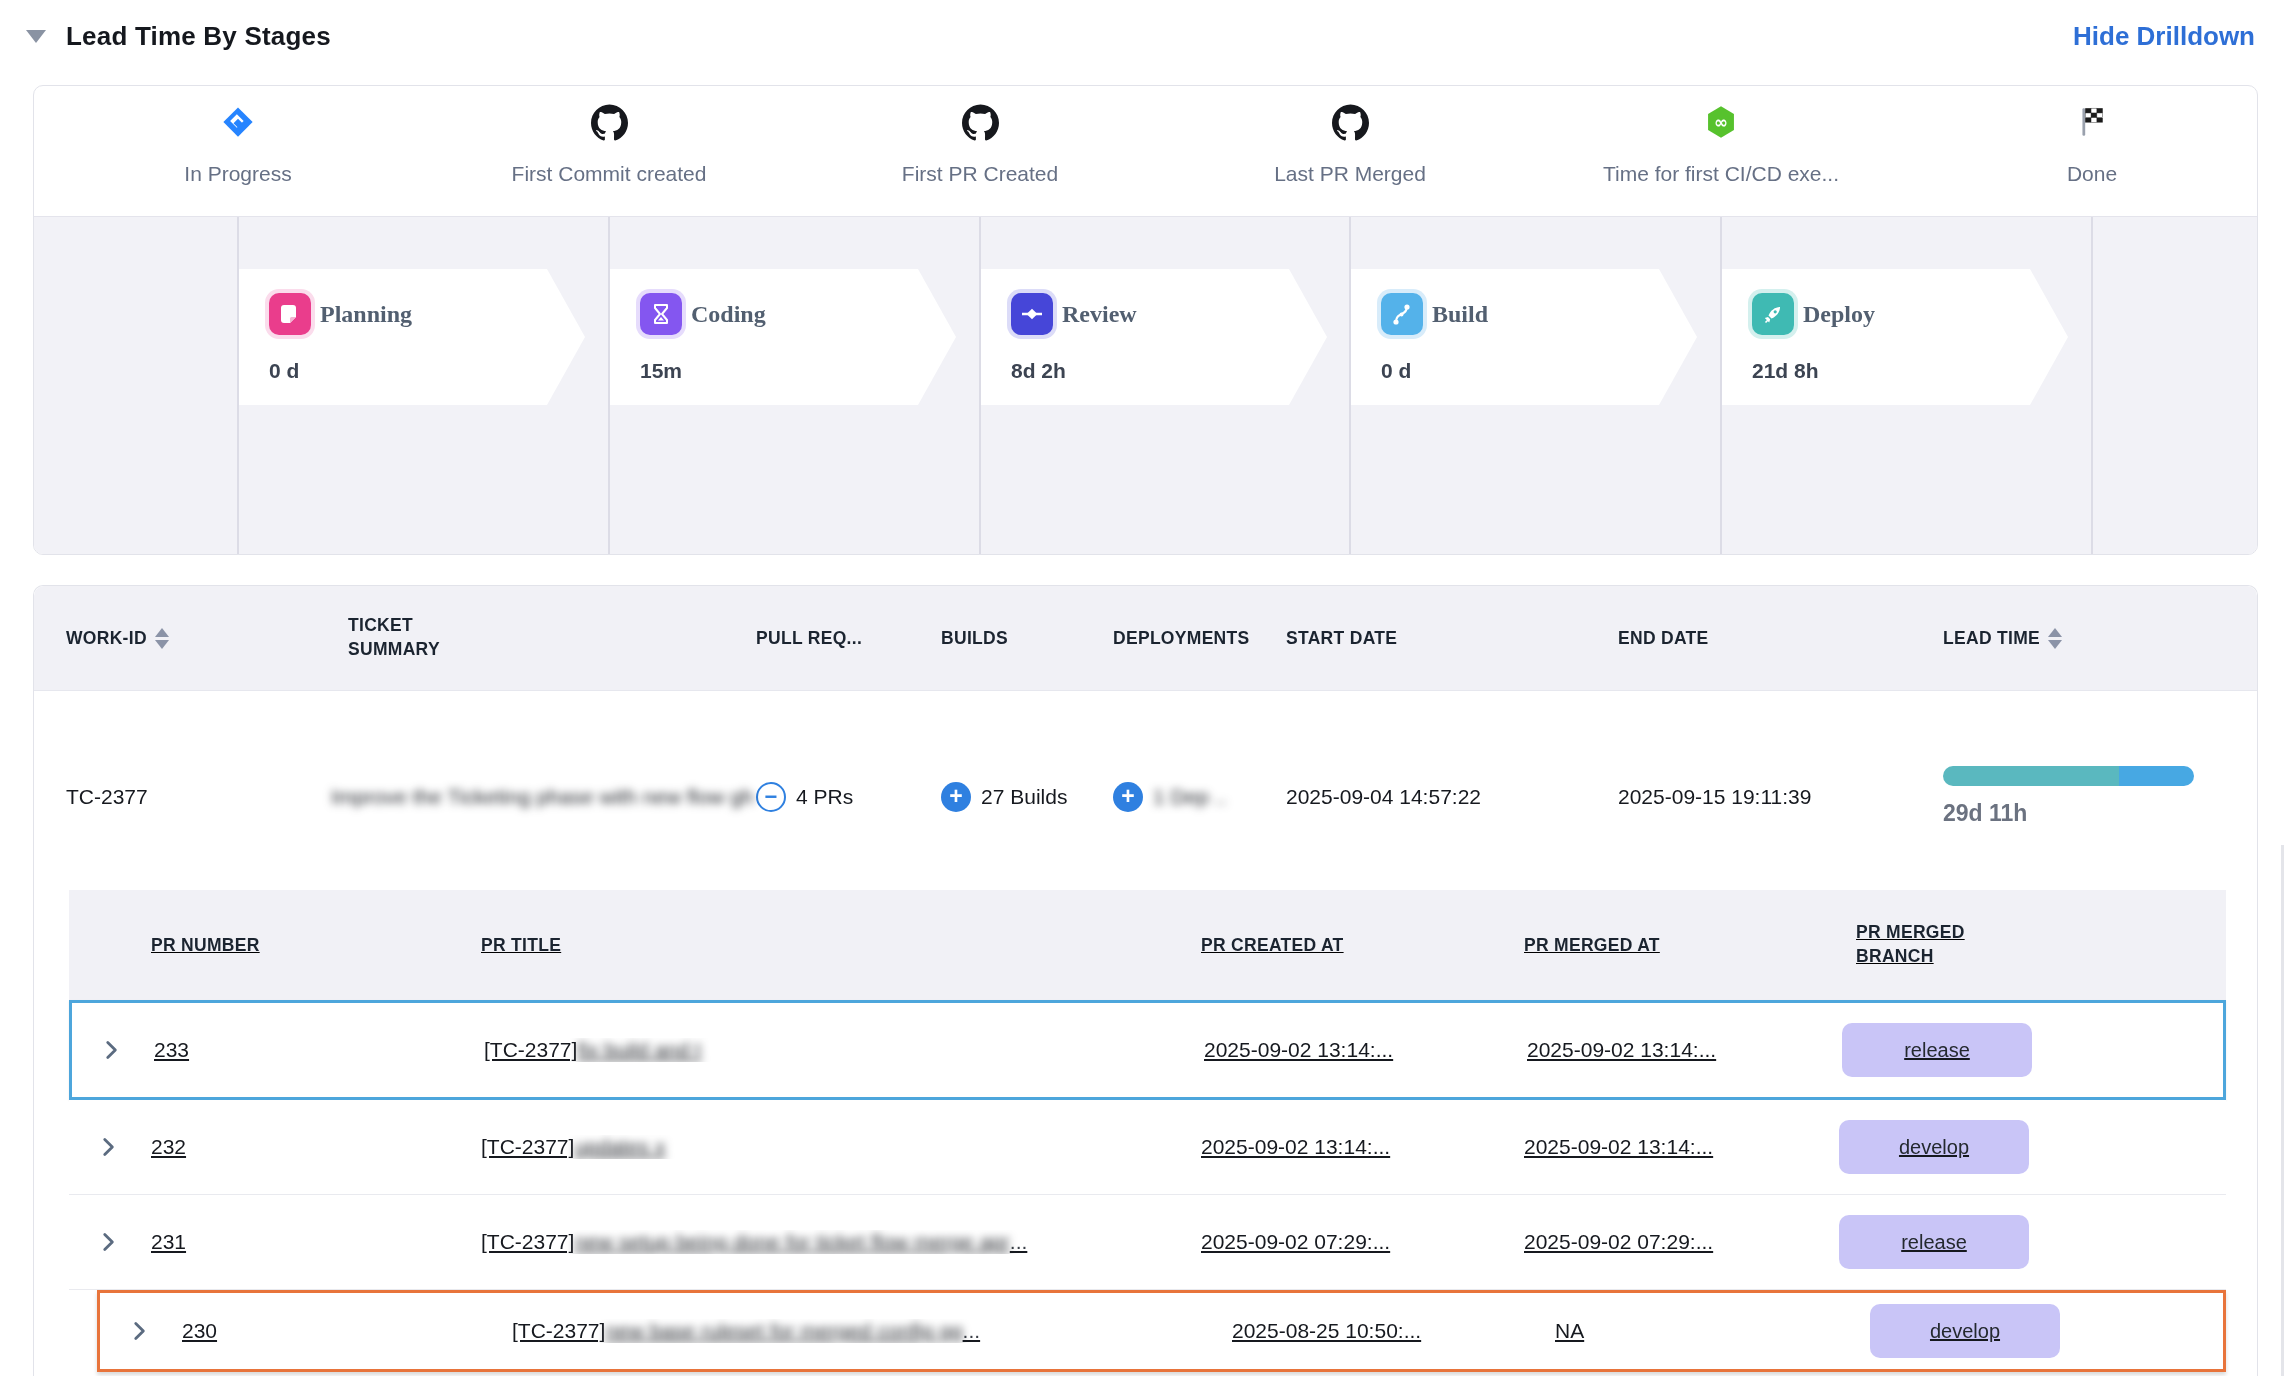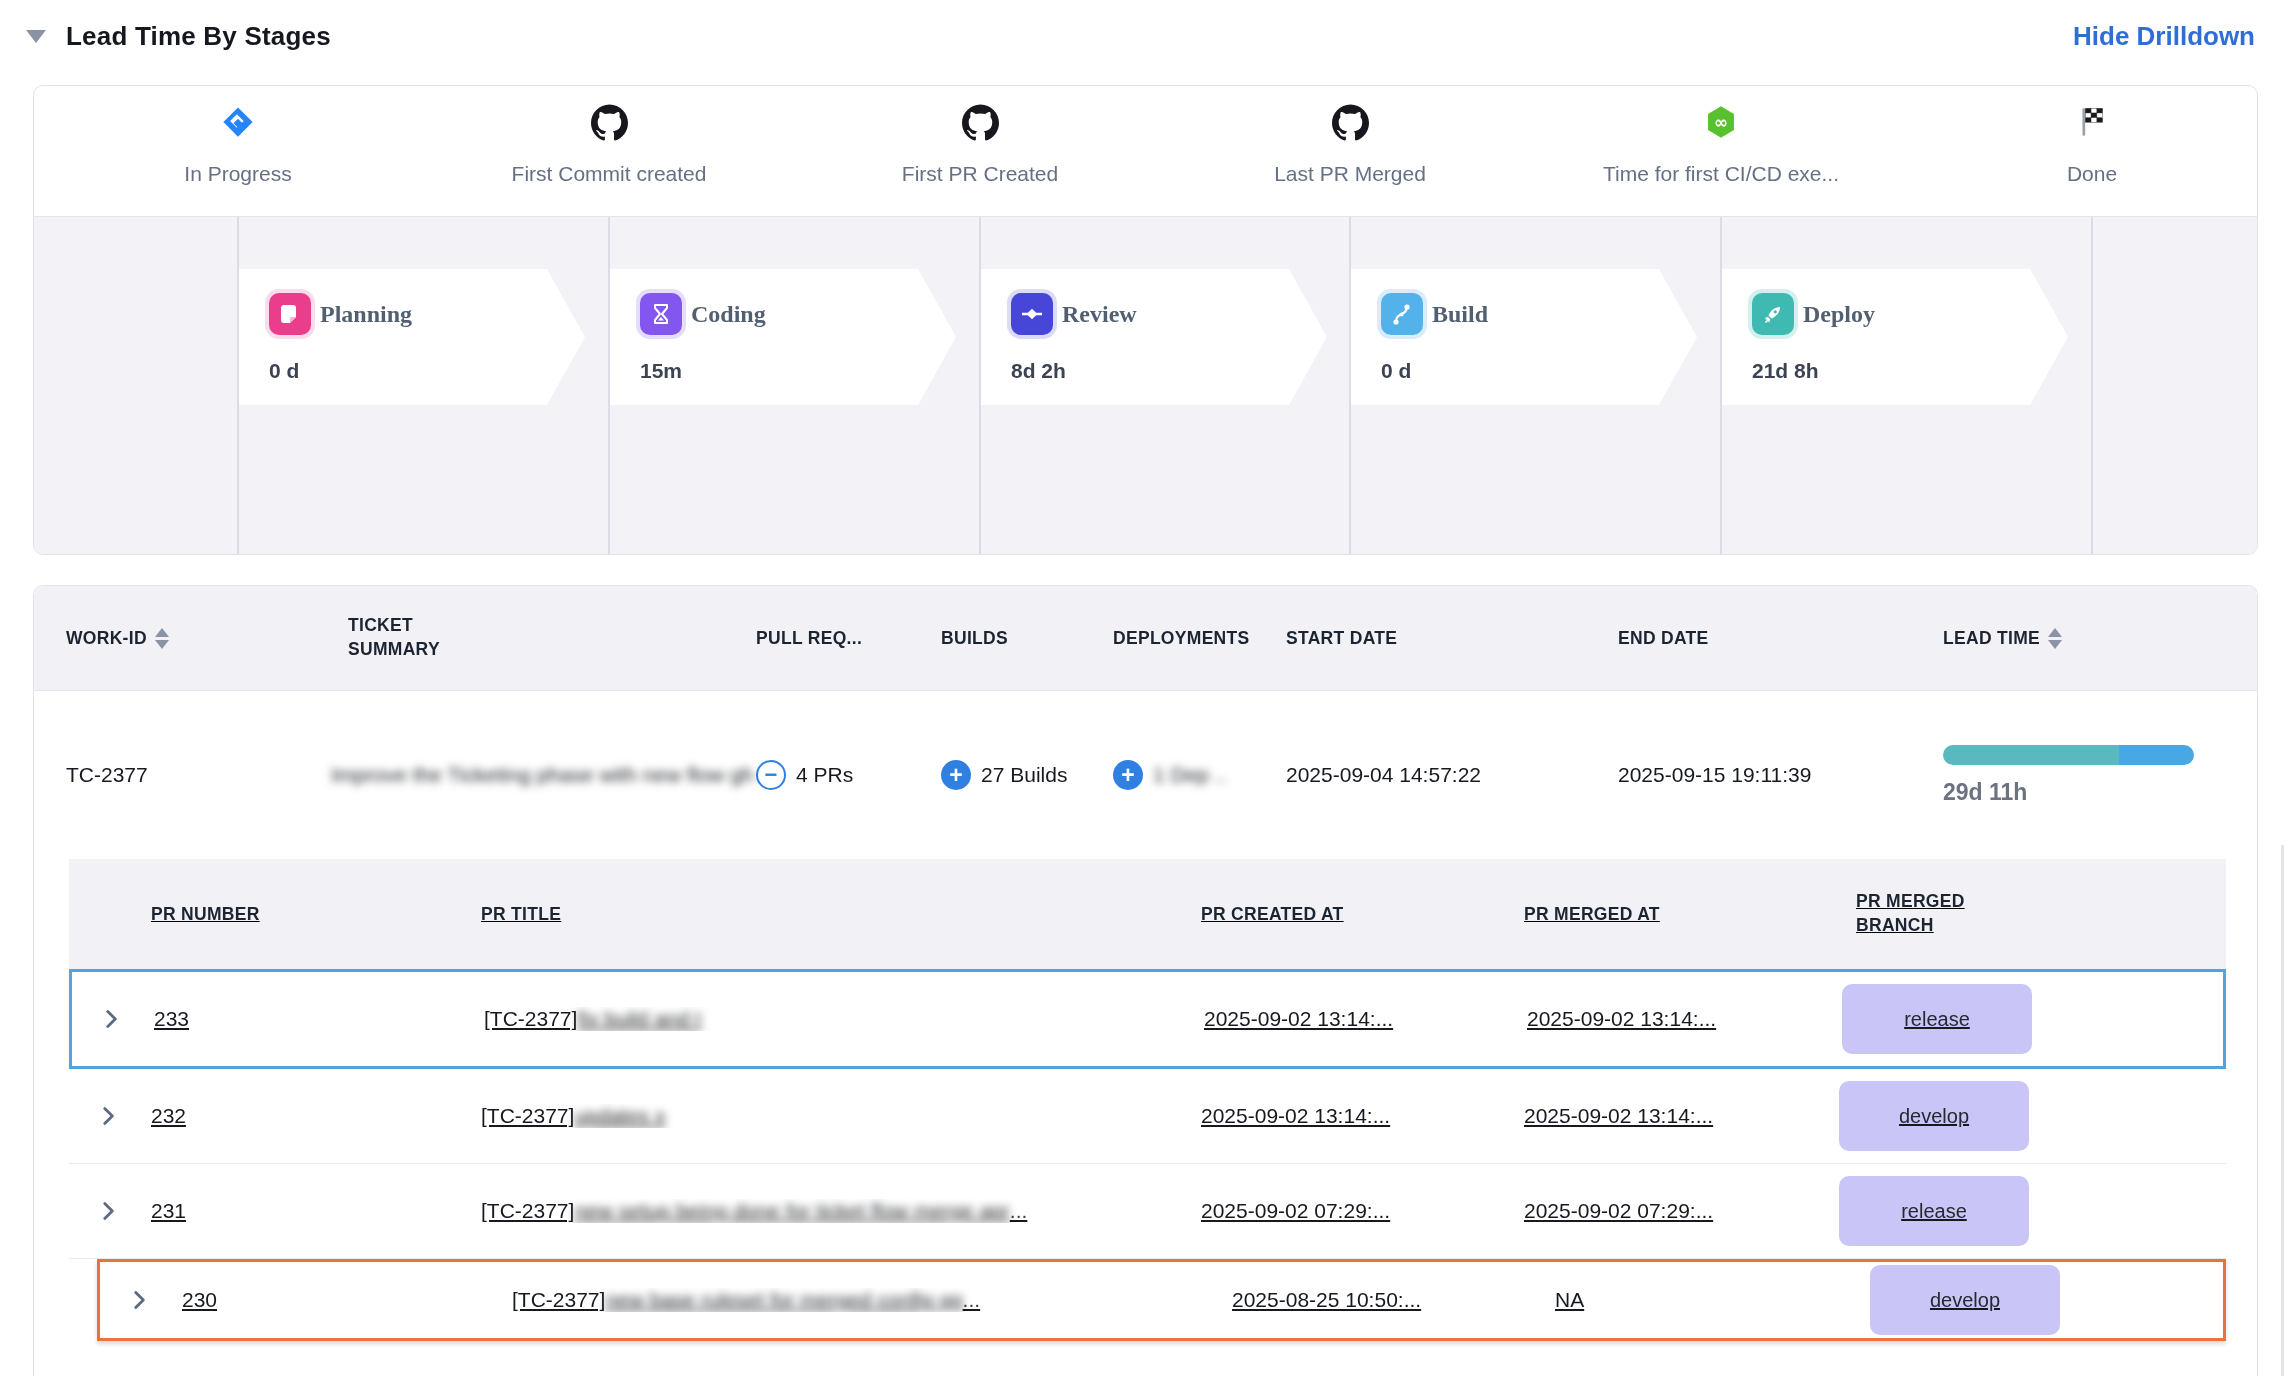--- a/index.html
+++ b/index.html
@@ -46,21 +46,21 @@
   .wt-header { height: 105px; background: #f1f1f6; border-bottom: 1px solid #e6e7ee;
     border-radius: 10px 10px 0 0; }
   .hcell { font-size: 17.5px; font-weight: 800; color: #1b2430; letter-spacing: .3px;
     display: flex; align-items: center; gap: 8px; }
   .hcell.wrap { max-width: 140px; line-height: 1.35; margin-left: 17px; }
   .sort { display: inline-flex; flex-direction: column; gap: 3px; cursor: pointer; }
   .sort i { display: block; width: 0; height: 0; border-left: 7px solid transparent;
     border-right: 7px solid transparent; }
   .sort .up { border-bottom: 9px solid #8b93a7; }
   .sort .dn { border-top: 9px solid #8b93a7; }
-  .wt-row { height: 168px; font-size: 21px; color: #16191f; }
+  .wt-row { height: 187px; font-size: 21px; color: #16191f; margin-top: 12px; }
   .cell-flex { display: flex; align-items: center; gap: 10px; }
   .blur { filter: blur(4px); color: #23262c; white-space: nowrap; overflow: hidden; }
   .circ { width: 30px; height: 30px; border-radius: 50%; flex: none; display: flex;
     align-items: center; justify-content: center; font-weight: 700; cursor: pointer; }
   .circ.minus { border: 2.5px solid #2f80e0; color: #2f80e0; font-size: 22px; background: #fff; }
   .circ.plus  { background: #2f80e0; color: #fff; font-size: 23px; }
   .leadtime .bar { width: 251px; height: 20px; border-radius: 10px; overflow: hidden; display: flex; }
   .leadtime .seg-teal { width: 70%; background: #5ab8bf; }
   .leadtime .seg-blue { width: 30%; background: #47a8e3; }
   .leadtime .lt-text { margin-top: 14px; font-size: 23px; font-weight: 600; color: #6b7280; }
@@ -68,21 +68,21 @@
   
   .pr-table { margin: 0 33px 0 35px; width: 2157px; }
   .pr-grid { display: grid;
     grid-template-columns: 82px 330px 720px 323px 315px 1fr; align-items: center; text-decoration: underline; }
   .pr-header { height: 110px; background: #f1f1f6; }
   .pr-row { height: 95px; background: #fff; border-bottom: 1px solid #e9eaef; font-size: 21px; color: #16191f; }
   .pr-row.hl-blue { border: 3px solid #4da6dc; height: 100px; box-shadow: 0 1px 2px rgba(0,0,0,.08); }
   .pr-row.hl-orange { border: 3px solid #e8743b; height: 82px; box-shadow: 0 3px 4px rgba(0,0,0,.15); margin-left: 28px; }
   .expander { display: flex; align-items: center; padding-left: 26px; cursor: pointer; }
   .pr-title { display: flex; align-items: center; white-space: nowrap; overflow: hidden; }
-  .branch-badge { width: 190px; height: 70px; background: #c9c5f7; border-radius: 10px;
+  .branch-badge { width: 190px; height: 54px; background: #c9c5f7; border-radius: 10px;
     display: flex; align-items: center; justify-content: center;
     font-size: 20px; color: #24292f; }
   .ellip { color: #3a3f47; }
 
   .scroll-track { position: absolute; right: 7px; top: 845px; width: 3px; height: 531px; background: #e4e5ea; }
 </style>
 </head>
 <body>
 
 <div class="topbar">

